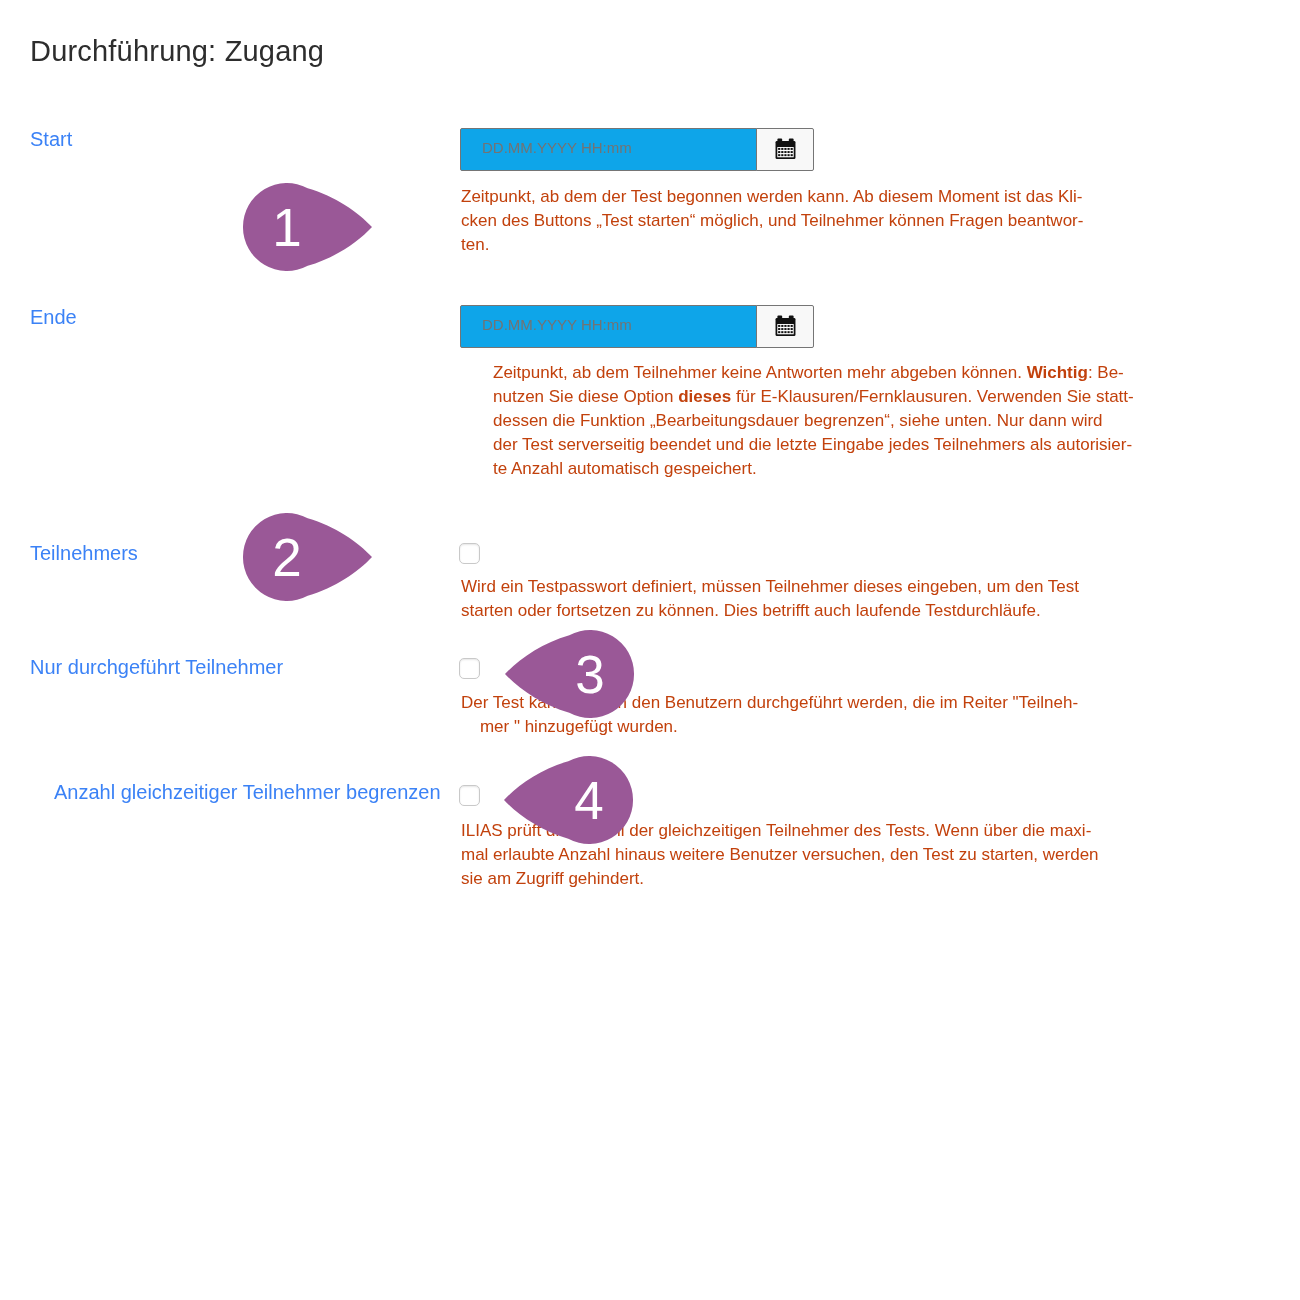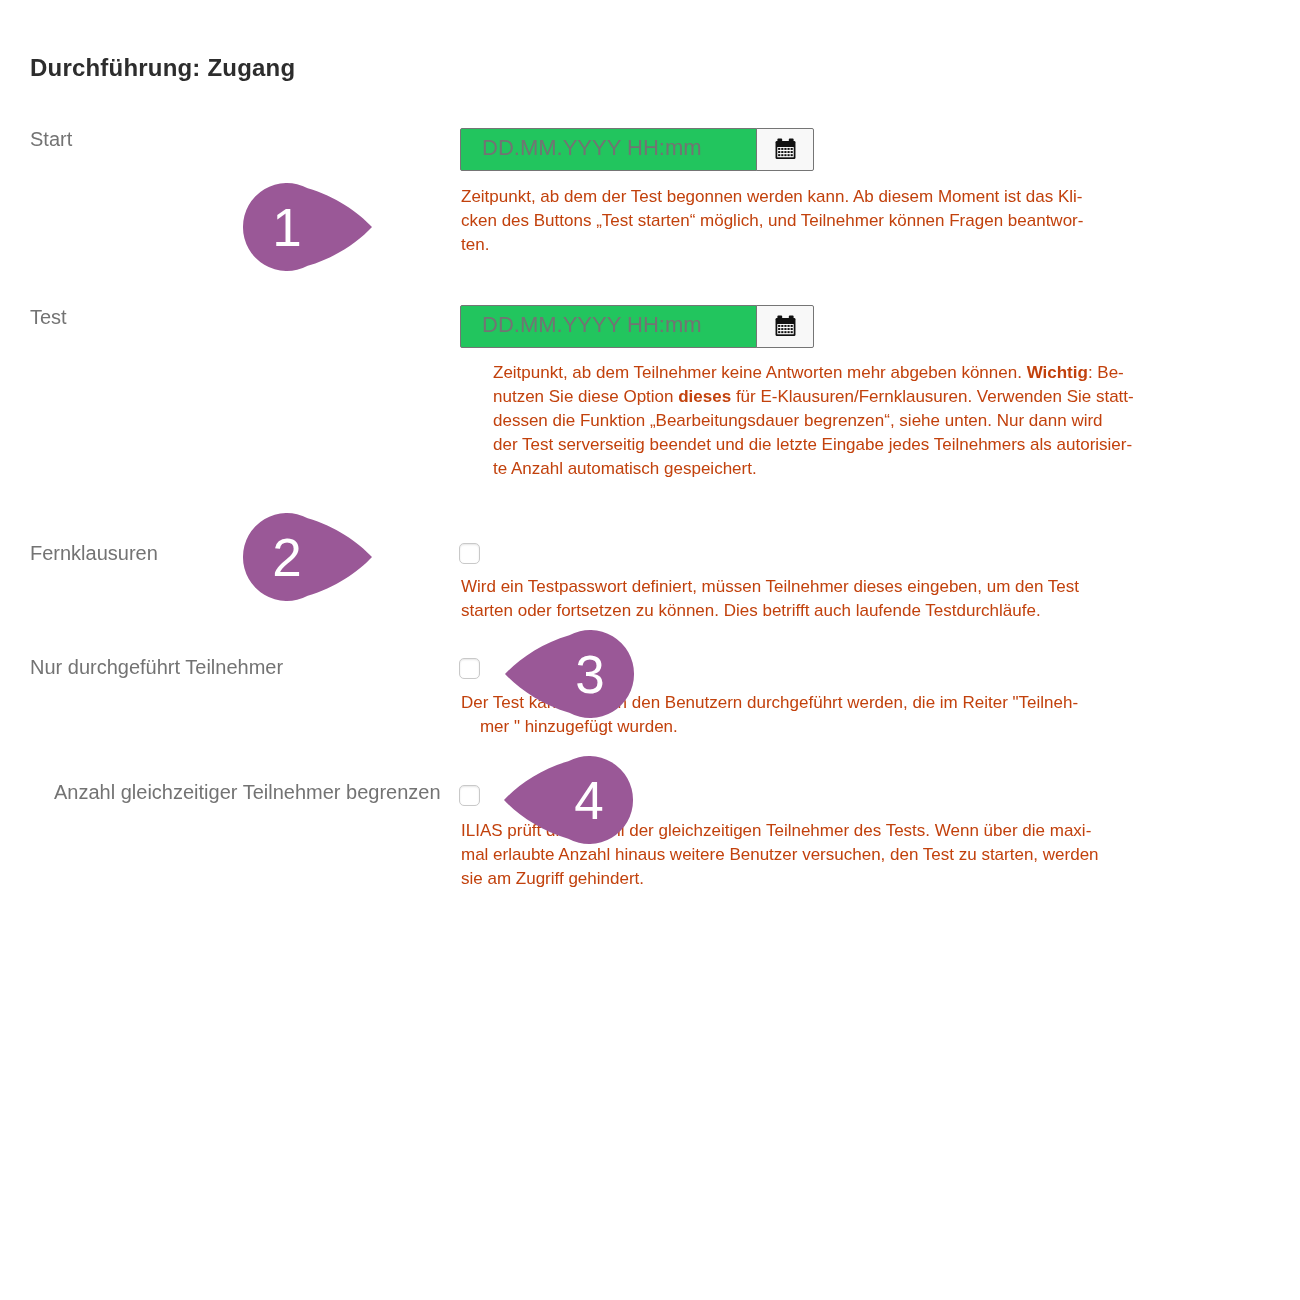--- a/index.html
+++ b/index.html
@@ -6,46 +6,46 @@
   html, body { margin: 0; padding: 0; }
   body {
     width: 1300px; height: 1300px;
     background: #ffffff;
     font-family: "Liberation Sans", sans-serif;
     color: #161616;
     position: relative;
     overflow: hidden;
   }
   .page-title {
-    position: absolute; left: 30px; top: 38px;
-    font-size: 24px; font-weight: 700; color: #2d2d2d;
+    position: absolute; left: 30px; top: 16px;
+    font-size: 29px; font-weight: 400; color: #2d2d2d;
     letter-spacing: 0.2px;
   }
   .row-label {
     position: absolute; left: 30px; width: 420px;
-    font-size: 20px; line-height: 34px; color: #737373;
+    font-size: 20px; line-height: 34px; color: #3b82f6;
   }
   .help-text {
     position: absolute; left: 461px; width: 836px;
     font-size: 17px; line-height: 24px;
     white-space: pre-wrap; color: #c2410c;
   }
   .help-text b { font-weight: 700; }
   .input-group {
     position: absolute; left: 460px;
     display: flex; height: 43px;
   }
   .date-input {
     width: 297px; height: 43px;
     border: 1px solid #757575; border-right: 1px solid #757575;
     border-radius: 2px 0 0 2px;
     padding: 0 8px 4px 21px;
     font-family: "Liberation Sans", sans-serif;
-    font-size: 22px; color: #161616;
-    background: #22c55e; outline: none;
+    font-size: 15px; color: #161616;
+    background: #0ea5e9; outline: none;
   }
   .date-input::placeholder { color: #737373; opacity: 1; }
   .cal-btn {
     width: 58px; height: 43px;
     margin-left: -1px;
     border: 1px solid #757575; border-radius: 0 2px 2px 0;
     background: #f8f8f8;
     display: flex; align-items: center; justify-content: center;
     cursor: pointer; padding: 0;
   }
@@ -98,21 +98,21 @@
           <rect x="14.9" y="17.5" width="2.1" height="1.9"></rect>
           <rect x="17.9" y="17.5" width="2.1" height="1.9"></rect>
       </g>
     </svg>
   </button>
 </div>
 <div class="help-text" style="top:185px;">Zeitpunkt, ab dem der Test begonnen werden kann. Ab diesem Moment ist das Kli-
 cken des Buttons „Test starten“ möglich, und Teilnehmer können Fragen beantwor-
 ten.</div>
 
-<div class="row-label" style="top:300px;">Test</div>
+<div class="row-label" style="top:300px;">Ende</div>
 <div class="input-group" style="top:305px;">
   <input class="date-input" type="text" placeholder="DD.MM.YYYY HH:mm" style="">
   <button class="cal-btn">
     <svg class="cal-icon" width="27" height="27" viewBox="0 0 26 26">
       <rect x="5.2" y="2.4" width="4.6" height="4.4" rx="0.9" fill="#111"></rect>
       <rect x="16.2" y="2.4" width="4.6" height="4.4" rx="0.9" fill="#111"></rect>
       <rect x="3.4" y="4.8" width="19.2" height="17.4" rx="1.3" fill="#111"></rect>
       <rect x="5.1" y="10.6" width="15.8" height="9.9" fill="#fff"></rect>
       <g fill="#111">
         <rect x="5.9" y="11.5" width="2.1" height="1.9"></rect>
@@ -133,21 +133,21 @@
       </g>
     </svg>
   </button>
 </div>
 <div class="help-text" style="top:361px;margin-left:32px;"><span>Zeitpunkt, ab dem Teilnehmer keine Antworten mehr abgeben können. </span><b>Wichtig</b><span>: Be-
 nutzen Sie diese Option </span><b>dieses</b><span> für E-Klausuren/Fernklausuren. Verwenden Sie statt-
 dessen die Funktion „Bearbeitungsdauer begrenzen“, siehe unten. Nur dann wird
 der Test serverseitig beendet und die letzte Eingabe jedes Teilnehmers als autorisier-
 te Anzahl automatisch gespeichert.</span></div>
 
-<div class="row-label" style="top:536px;">Fernklausuren</div>
+<div class="row-label" style="top:536px;">Teilnehmers</div>
 <input type="checkbox" class="checkbox" style="top: 543px;">
 <div class="help-text" style="top:575px;">Wird ein Testpasswort definiert, müssen Teilnehmer dieses eingeben, um den Test
 starten oder fortsetzen zu können. Dies betrifft auch laufende Testdurchläufe.</div>
 
 <div class="row-label" style="top:650px;">Nur durchgeführt Teilnehmer</div>
 <input type="checkbox" class="checkbox" style="top: 658px;">
 <div class="help-text" style="top:691px;">Der Test kann nur von den Benutzern durchgeführt werden, die im Reiter "Teilneh-
     mer " hinzugefügt wurden.</div>
 
 <div class="row-label" style="top:775px;margin-left:24px;">Anzahl gleichzeitiger Teilnehmer begrenzen</div>

